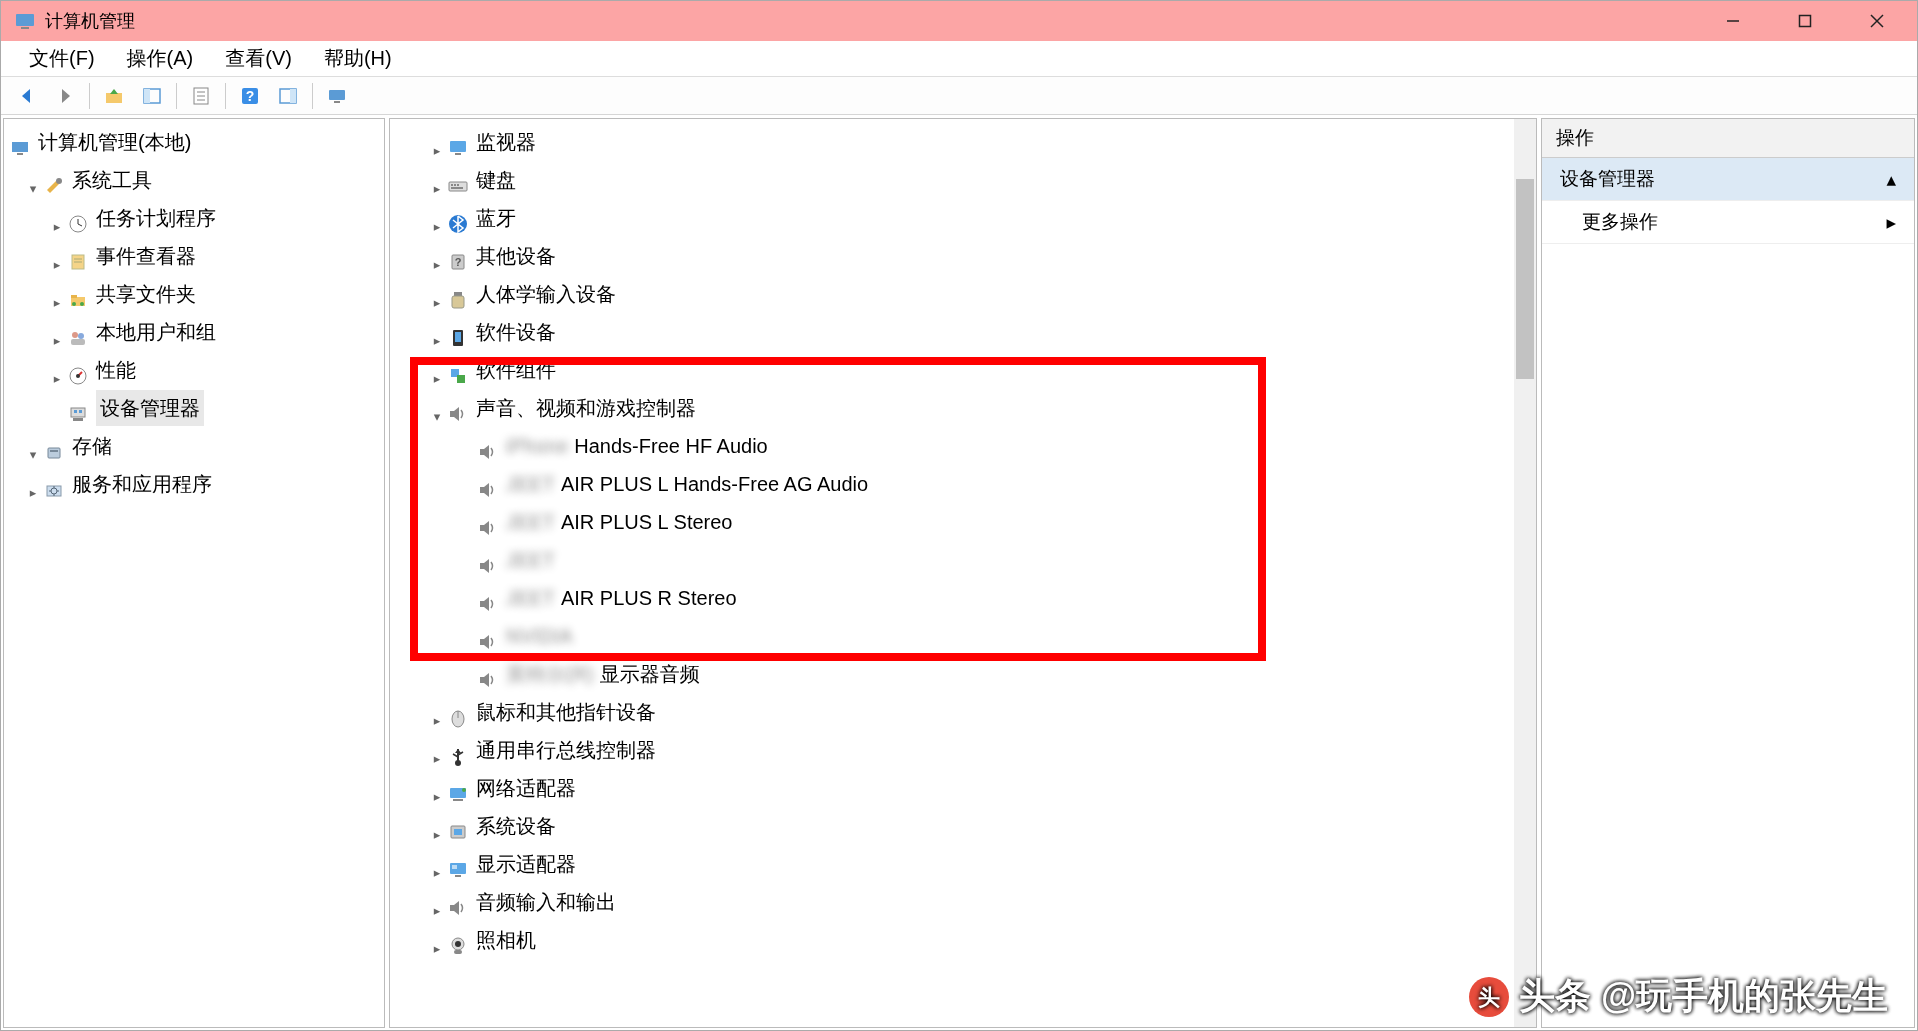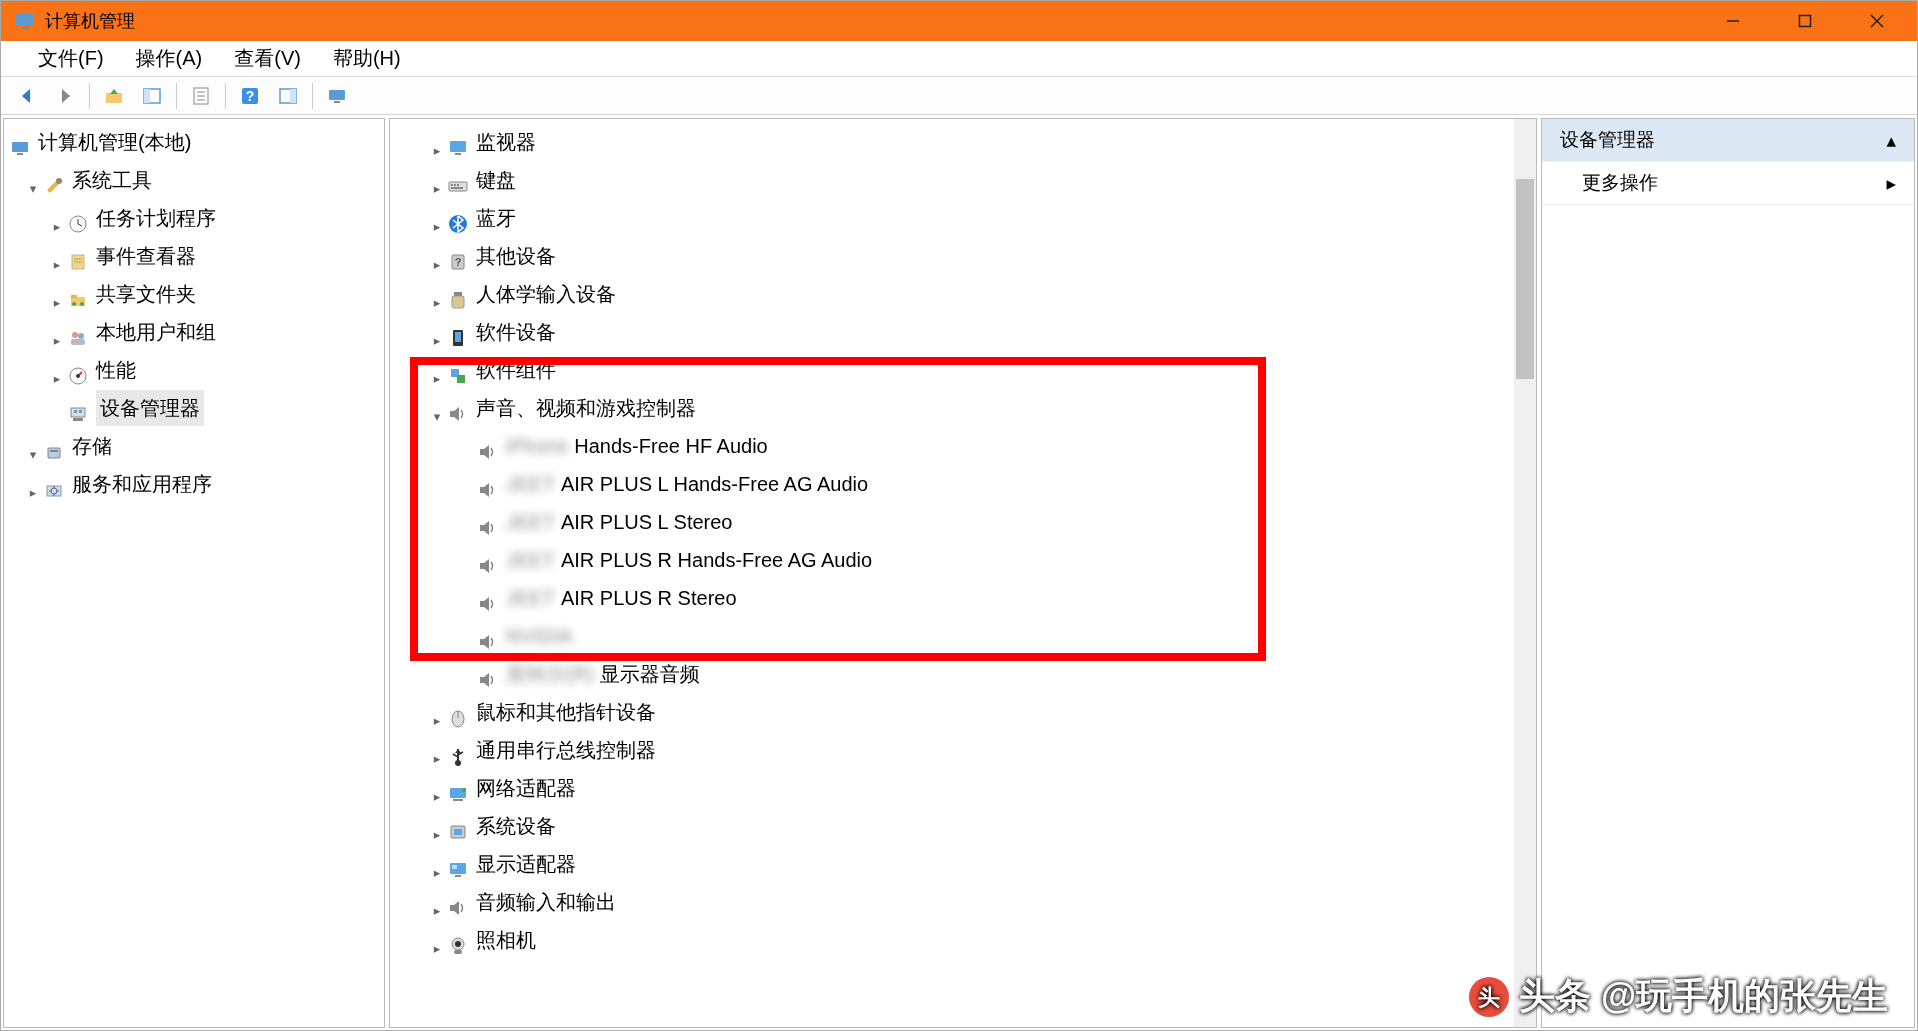--- a/index.html
+++ b/index.html
@@ -1,22 +1,22 @@
 <!DOCTYPE html>
 <html><head>
 <meta charset="utf-8">
 <style>
 * { margin: 0; padding: 0; box-sizing: border-box; font-family: "Microsoft YaHei", "Segoe UI", sans-serif; }
 body { background: #fff; width: 1918px; height: 1031px; overflow: hidden; border: 1px solid #aaa; display: flex; flex-direction: column; }
-.titlebar { height: 40px; background: #f97316; display: flex; align-items: center; padding: 8px 4px; }
+.titlebar { height: 40px; background: #fca5a5; display: flex; align-items: center; padding: 8px 4px; }
 .titlebar .app-icon { width: 24px; height: 24px; margin-left: 8px; margin-right: 8px; }
 .titlebar .title { font-size: 18px; flex: 1; }
 .win-controls { display: flex; height: 100%; }
 .win-btn { width: 72px; display: flex; align-items: center; justify-content: center; font-size: 16px; color: #333; }
-.menubar { height: 36px; display: flex; align-items: flex-start; padding-left: 21px; border-bottom: 1px solid #ddd; }
+.menubar { height: 36px; display: flex; align-items: flex-start; padding-left: 12px; border-bottom: 1px solid #ddd; }
 .menu-item { padding: 4px 16px; font-size: 20px; }
 .toolbar { height: 38px; display: flex; align-items: center; padding: 0 8px; border-bottom: 1px solid #d6d6d6; gap: 2px; background: #fdfdfd; }
 .tb-btn { width: 36px; height: 28px; display: flex; align-items: center; justify-content: center; }
 .tb-sep { width: 1px; height: 26px; background: #ccc; margin: 0 4px; }
 .main { flex: 1; display: flex; min-height: 0; border-top: 1px solid #fff; }
 .panel { border: 1px solid #bbb; margin: 2px; background: #fff; overflow: auto; }
 .left-panel { width: 382px; flex-shrink: 0; }
 .center-panel { flex: 1; position: relative; }
 .right-panel { width: 374px; flex-shrink: 0; }
 .tree { padding: 4px 2px; font-size: 20px; line-height: 1.8; }
@@ -365,21 +365,20 @@
         </div>
         <div class="tree-node cindent-1">
           <span class="exp"></span>
           <span class="node-icon">
             <svg width="22" height="22" viewBox="0 0 22 22">
               <path d="M3 8 L7 8 L12 4 L12 18 L7 14 L3 14 Z" fill="#888"></path>
               <path d="M14 7 Q17 11 14 15" stroke="#888" fill="none" stroke-width="1.5"></path>
             </svg>
           </span>
           <span style="color:transparent;text-shadow:0 0 8px #888;margin-right:6px;">JEET</span>
-          <span class="label">AIR PLUS R Hands-Free AG Audio</span>
         </div>
         <div class="tree-node cindent-1">
           <span class="exp"></span>
           <span class="node-icon">
             <svg width="22" height="22" viewBox="0 0 22 22">
               <path d="M3 8 L7 8 L12 4 L12 18 L7 14 L3 14 Z" fill="#888"></path>
               <path d="M14 7 Q17 11 14 15" stroke="#888" fill="none" stroke-width="1.5"></path>
             </svg>
           </span>
           <span style="color:transparent;text-shadow:0 0 8px #888;margin-right:6px;">JEET</span>
@@ -483,20 +482,21 @@
           <span class="label">照相机</span>
         </div>
       </div>
     <div class="highlight-box"></div>
     <div class="scrollbar-fake">
         <div class="thumb"></div>
       </div>
   </div>
 
   <div class="panel right-panel">
+    <div class="right-header">操作</div>
     <div class="right-row accent">
       <span>设备管理器</span>
       <span>▴</span>
     </div>
     <div class="right-row" style="padding-left:40px;">
       <span>更多操作</span>
       <span>▸</span>
     </div>
   </div>
 </div>

